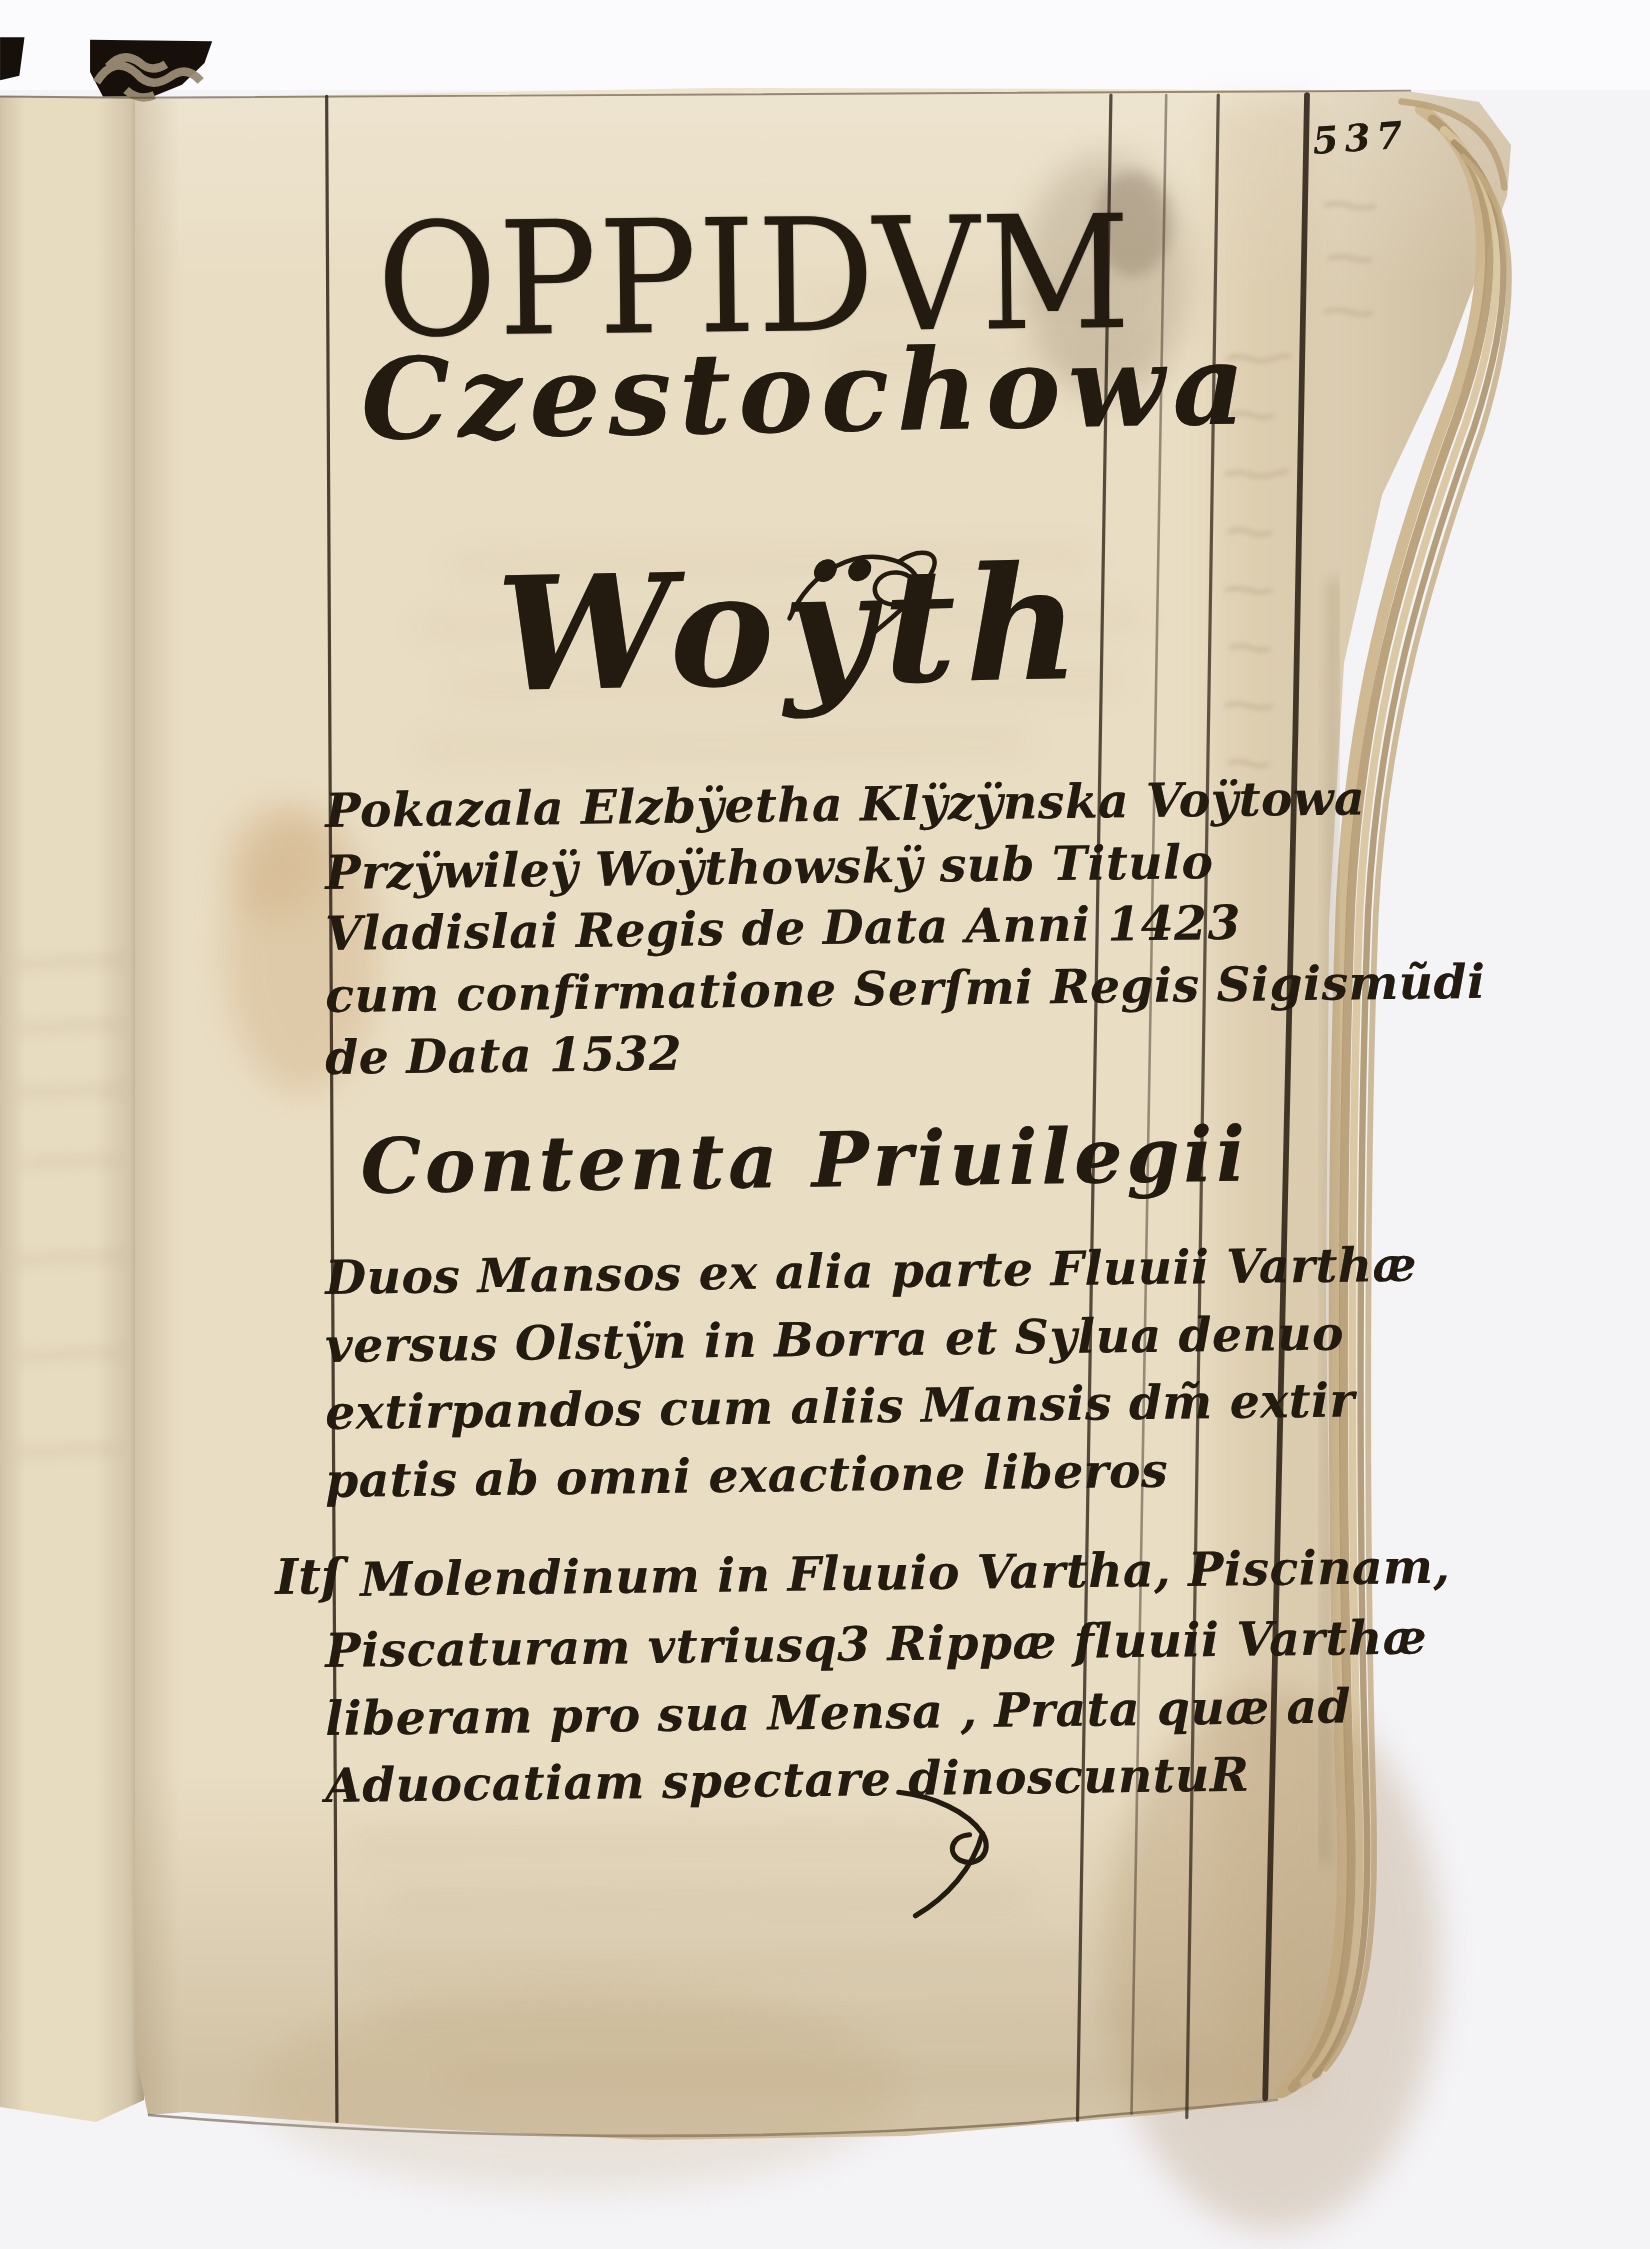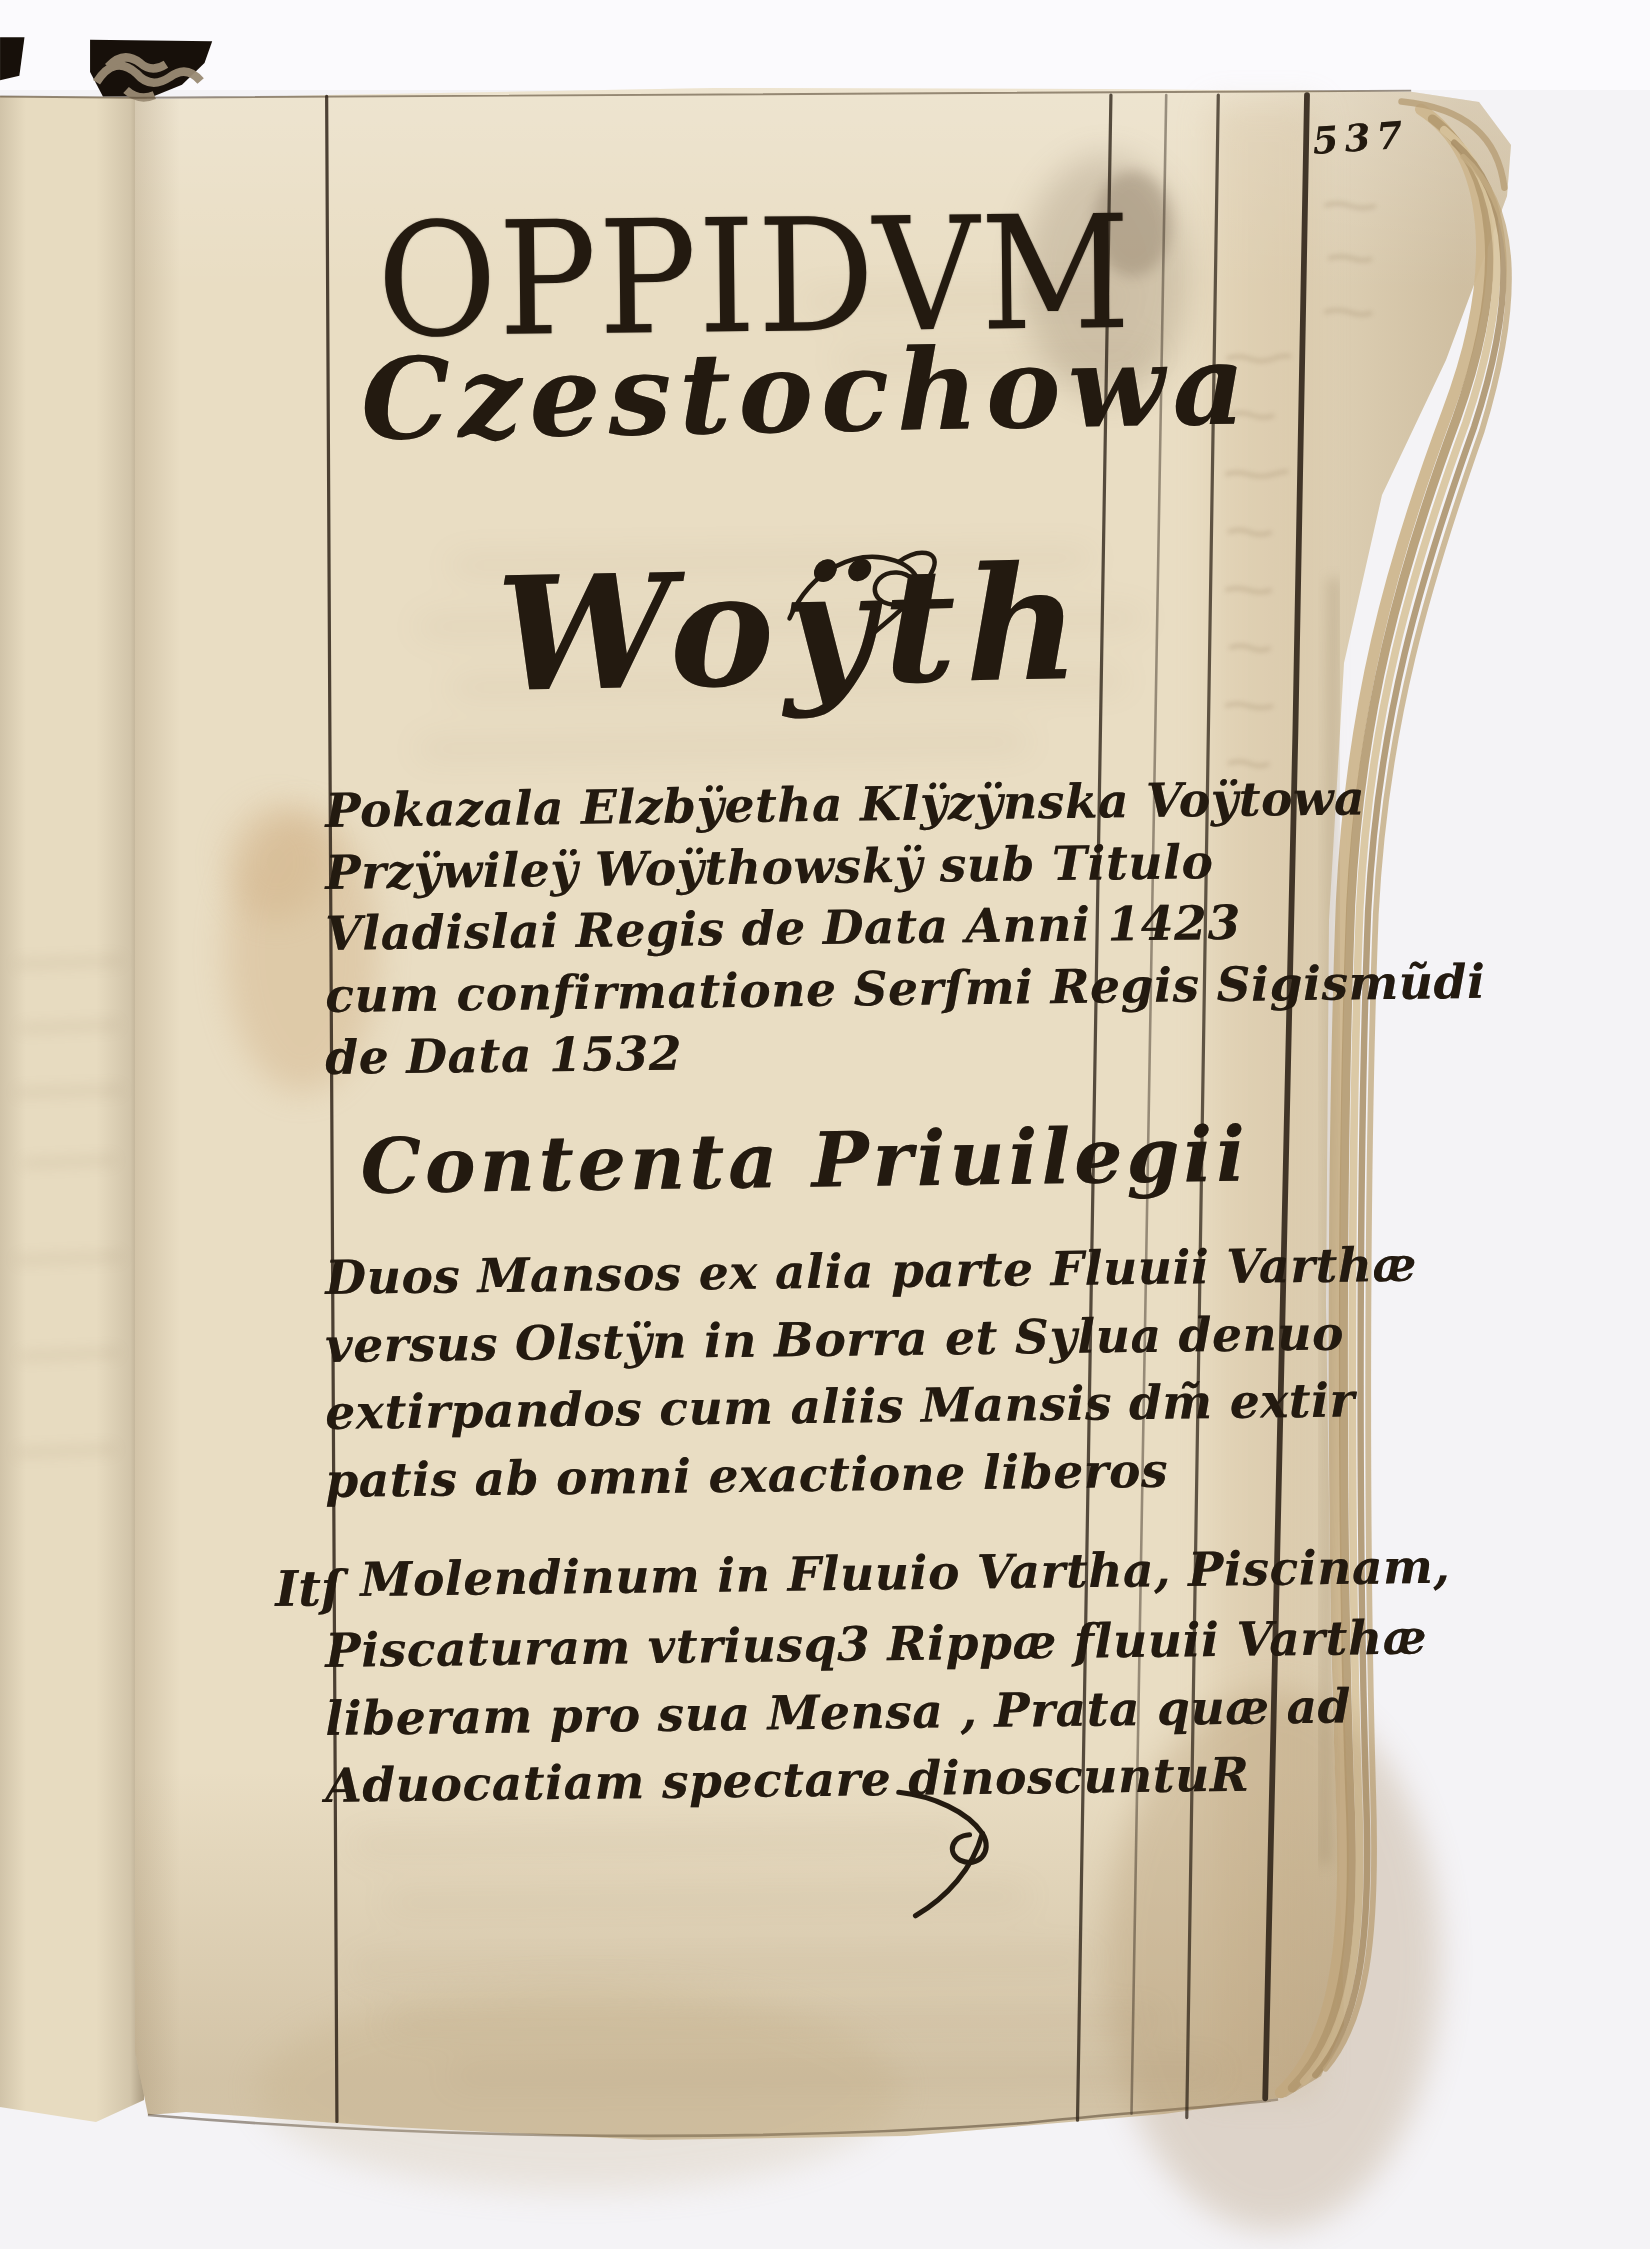--- a/index.html
+++ b/index.html
@@ -30,21 +30,21 @@
   svg.overlay{position:absolute;left:0;top:0;pointer-events:none;}
   .txt{position:absolute;white-space:nowrap;color:var(--ink);transform-origin:left top;}
   .hand{font-style:italic;font-weight:700;text-shadow:0 0 0.6px rgba(35,26,16,.55);}
   .pagenum{left:1311px;top:119px;font-size:37px;font-weight:700;letter-spacing:6.4px;transform:rotate(-4deg);}
   .t-oppidum{left:376px;top:190px;font-size:148px;font-weight:400;letter-spacing:1.3px;
              transform:scale(.99,1.06) rotate(-.6deg);text-shadow:0 0 1.3px rgba(35,26,16,.5);}
   .t-czesto{left:360px;top:334px;font-size:112px;letter-spacing:7.7px;transform:rotate(-1deg);}
   .t-woyth{left:495px;top:543px;font-size:157px;letter-spacing:9px;transform:rotate(-1.2deg);}
   .body-line{font-size:47px;letter-spacing:0.6px;transform:rotate(-.7deg);}
   .t-contenta{left:360px;top:1122px;font-size:76px;letter-spacing:3.9px;transform:rotate(-.8deg);}
-  .marker{left:275px;top:1548px;font-size:49px;transform:rotate(-.7deg);margin-top:12px;}
+  .marker{left:275px;top:1548px;font-size:49px;transform:rotate(-.7deg);}
 </style>
 </head>
 <body>
 
 <div class="canvas">
   <div class="bg-top"></div>
 
   <div class="facing-page"></div>
   <div class="page"></div>
 

